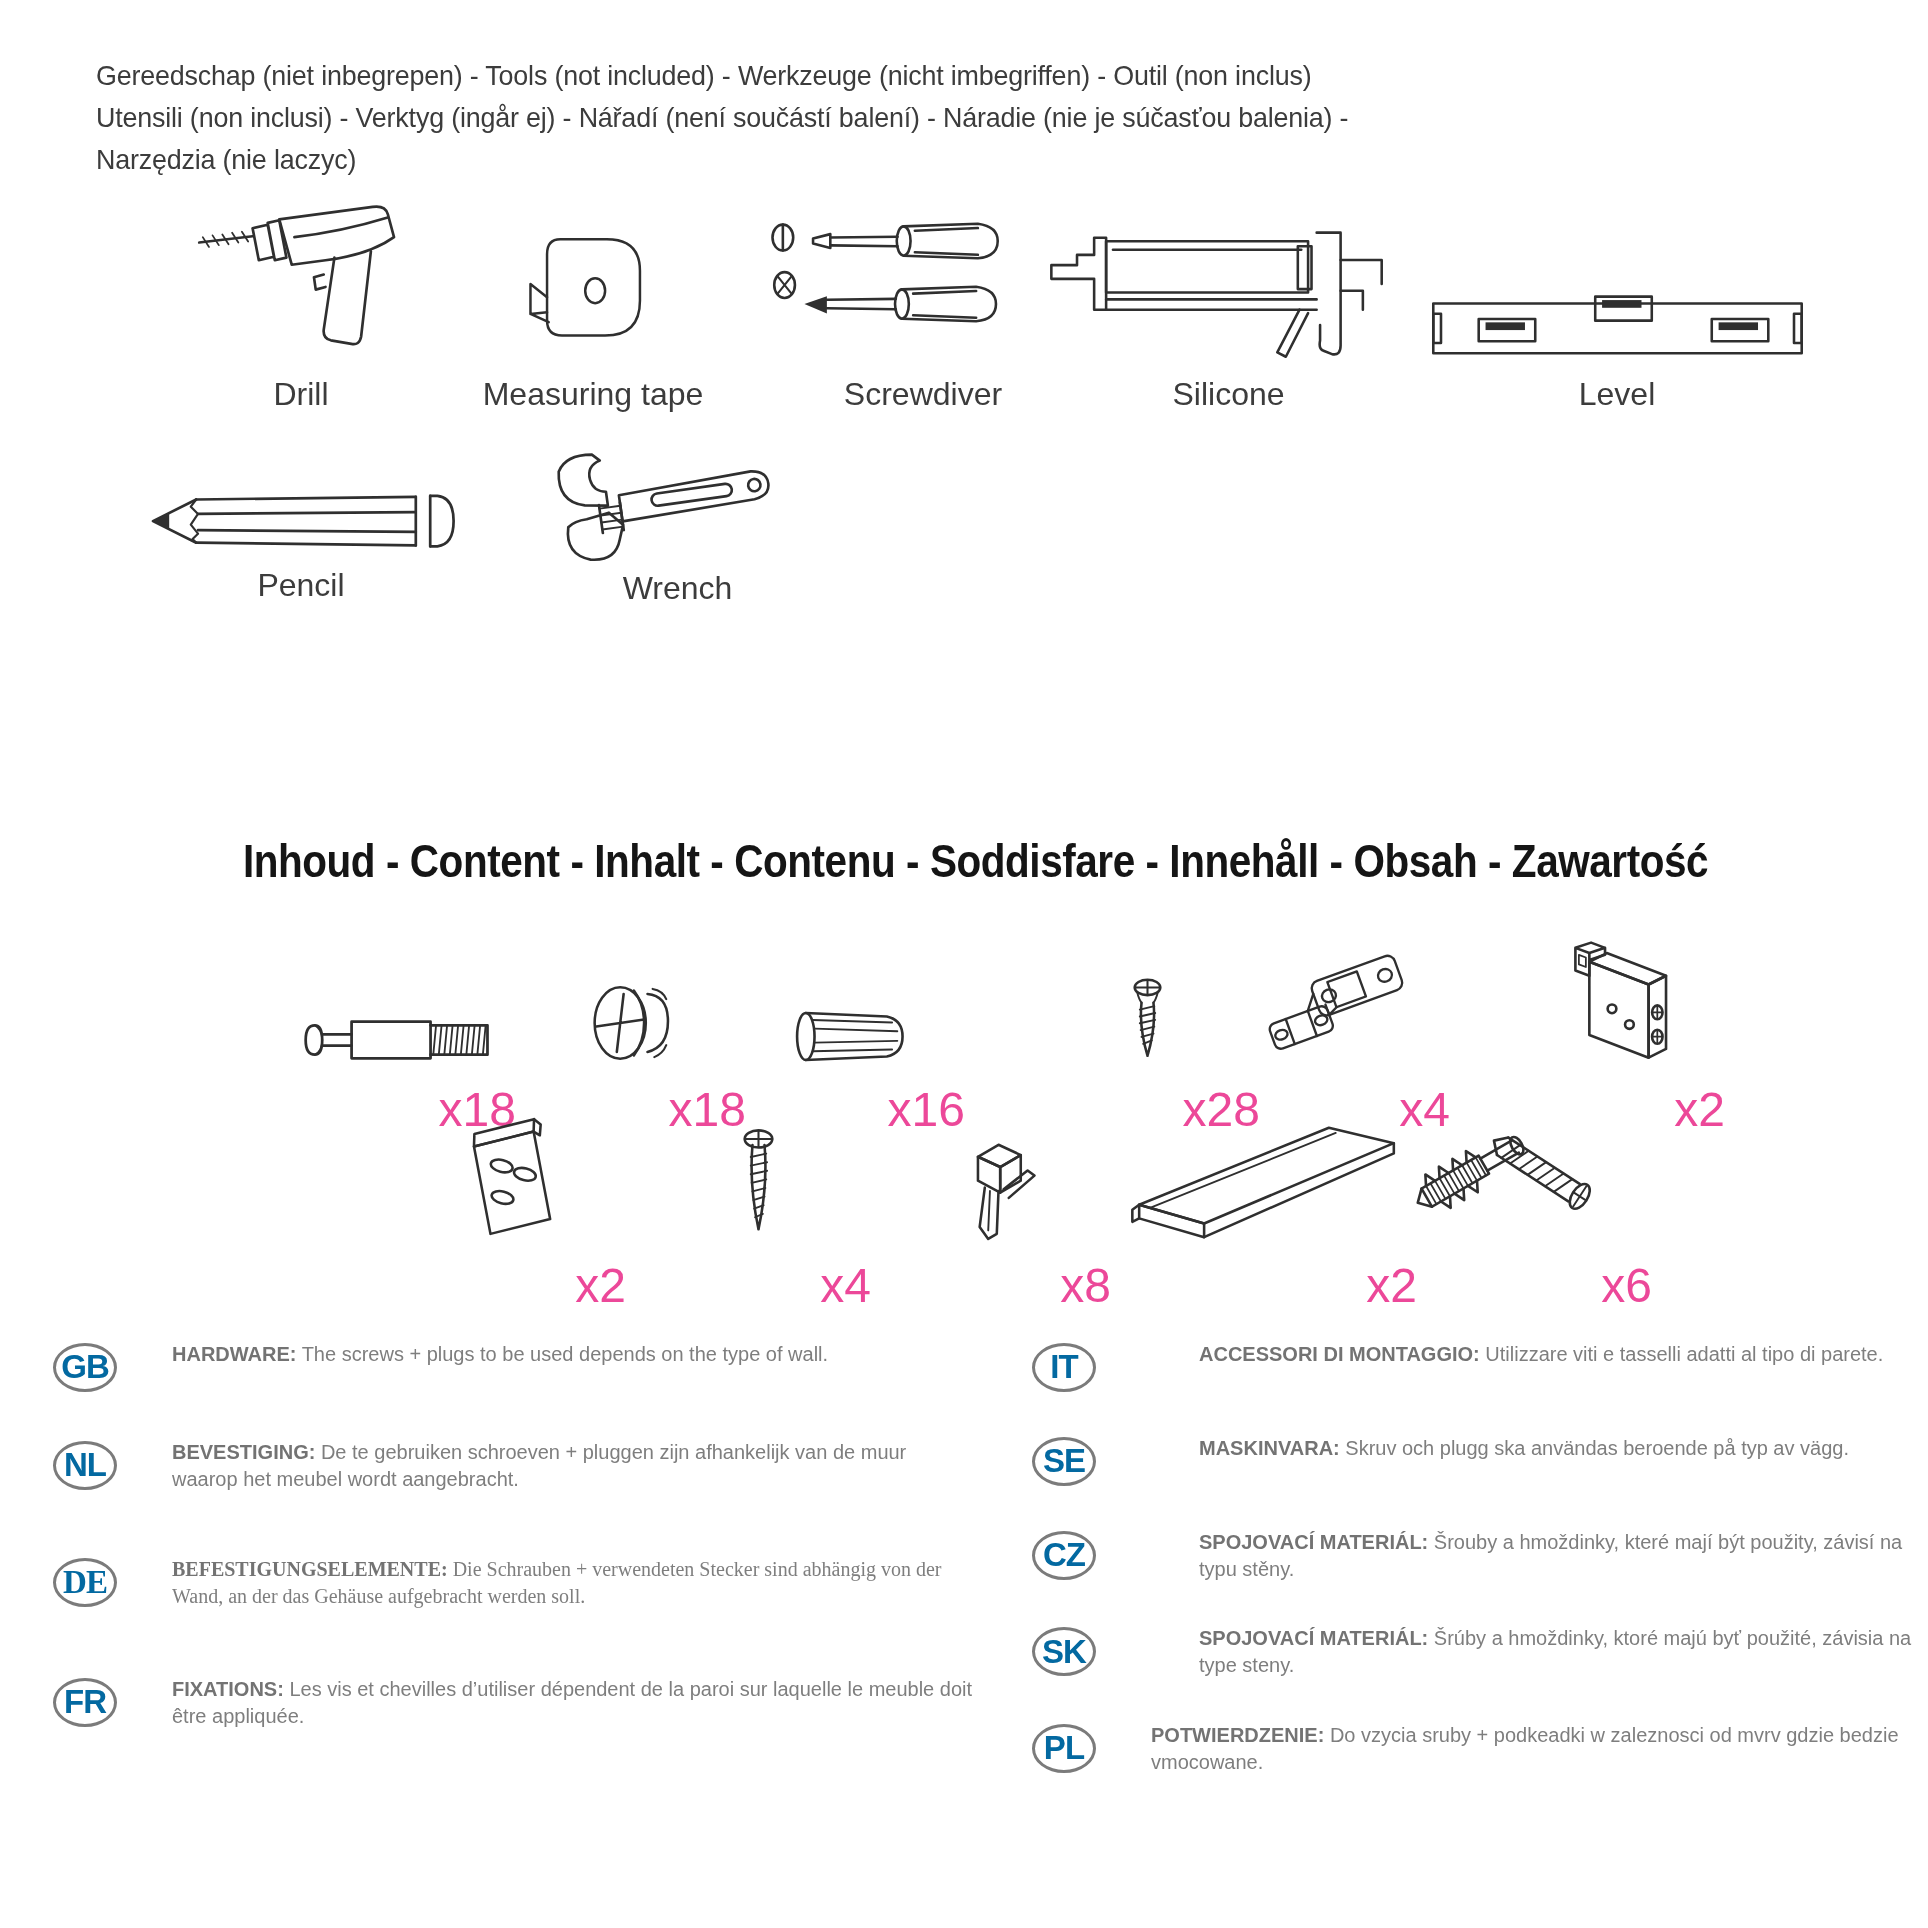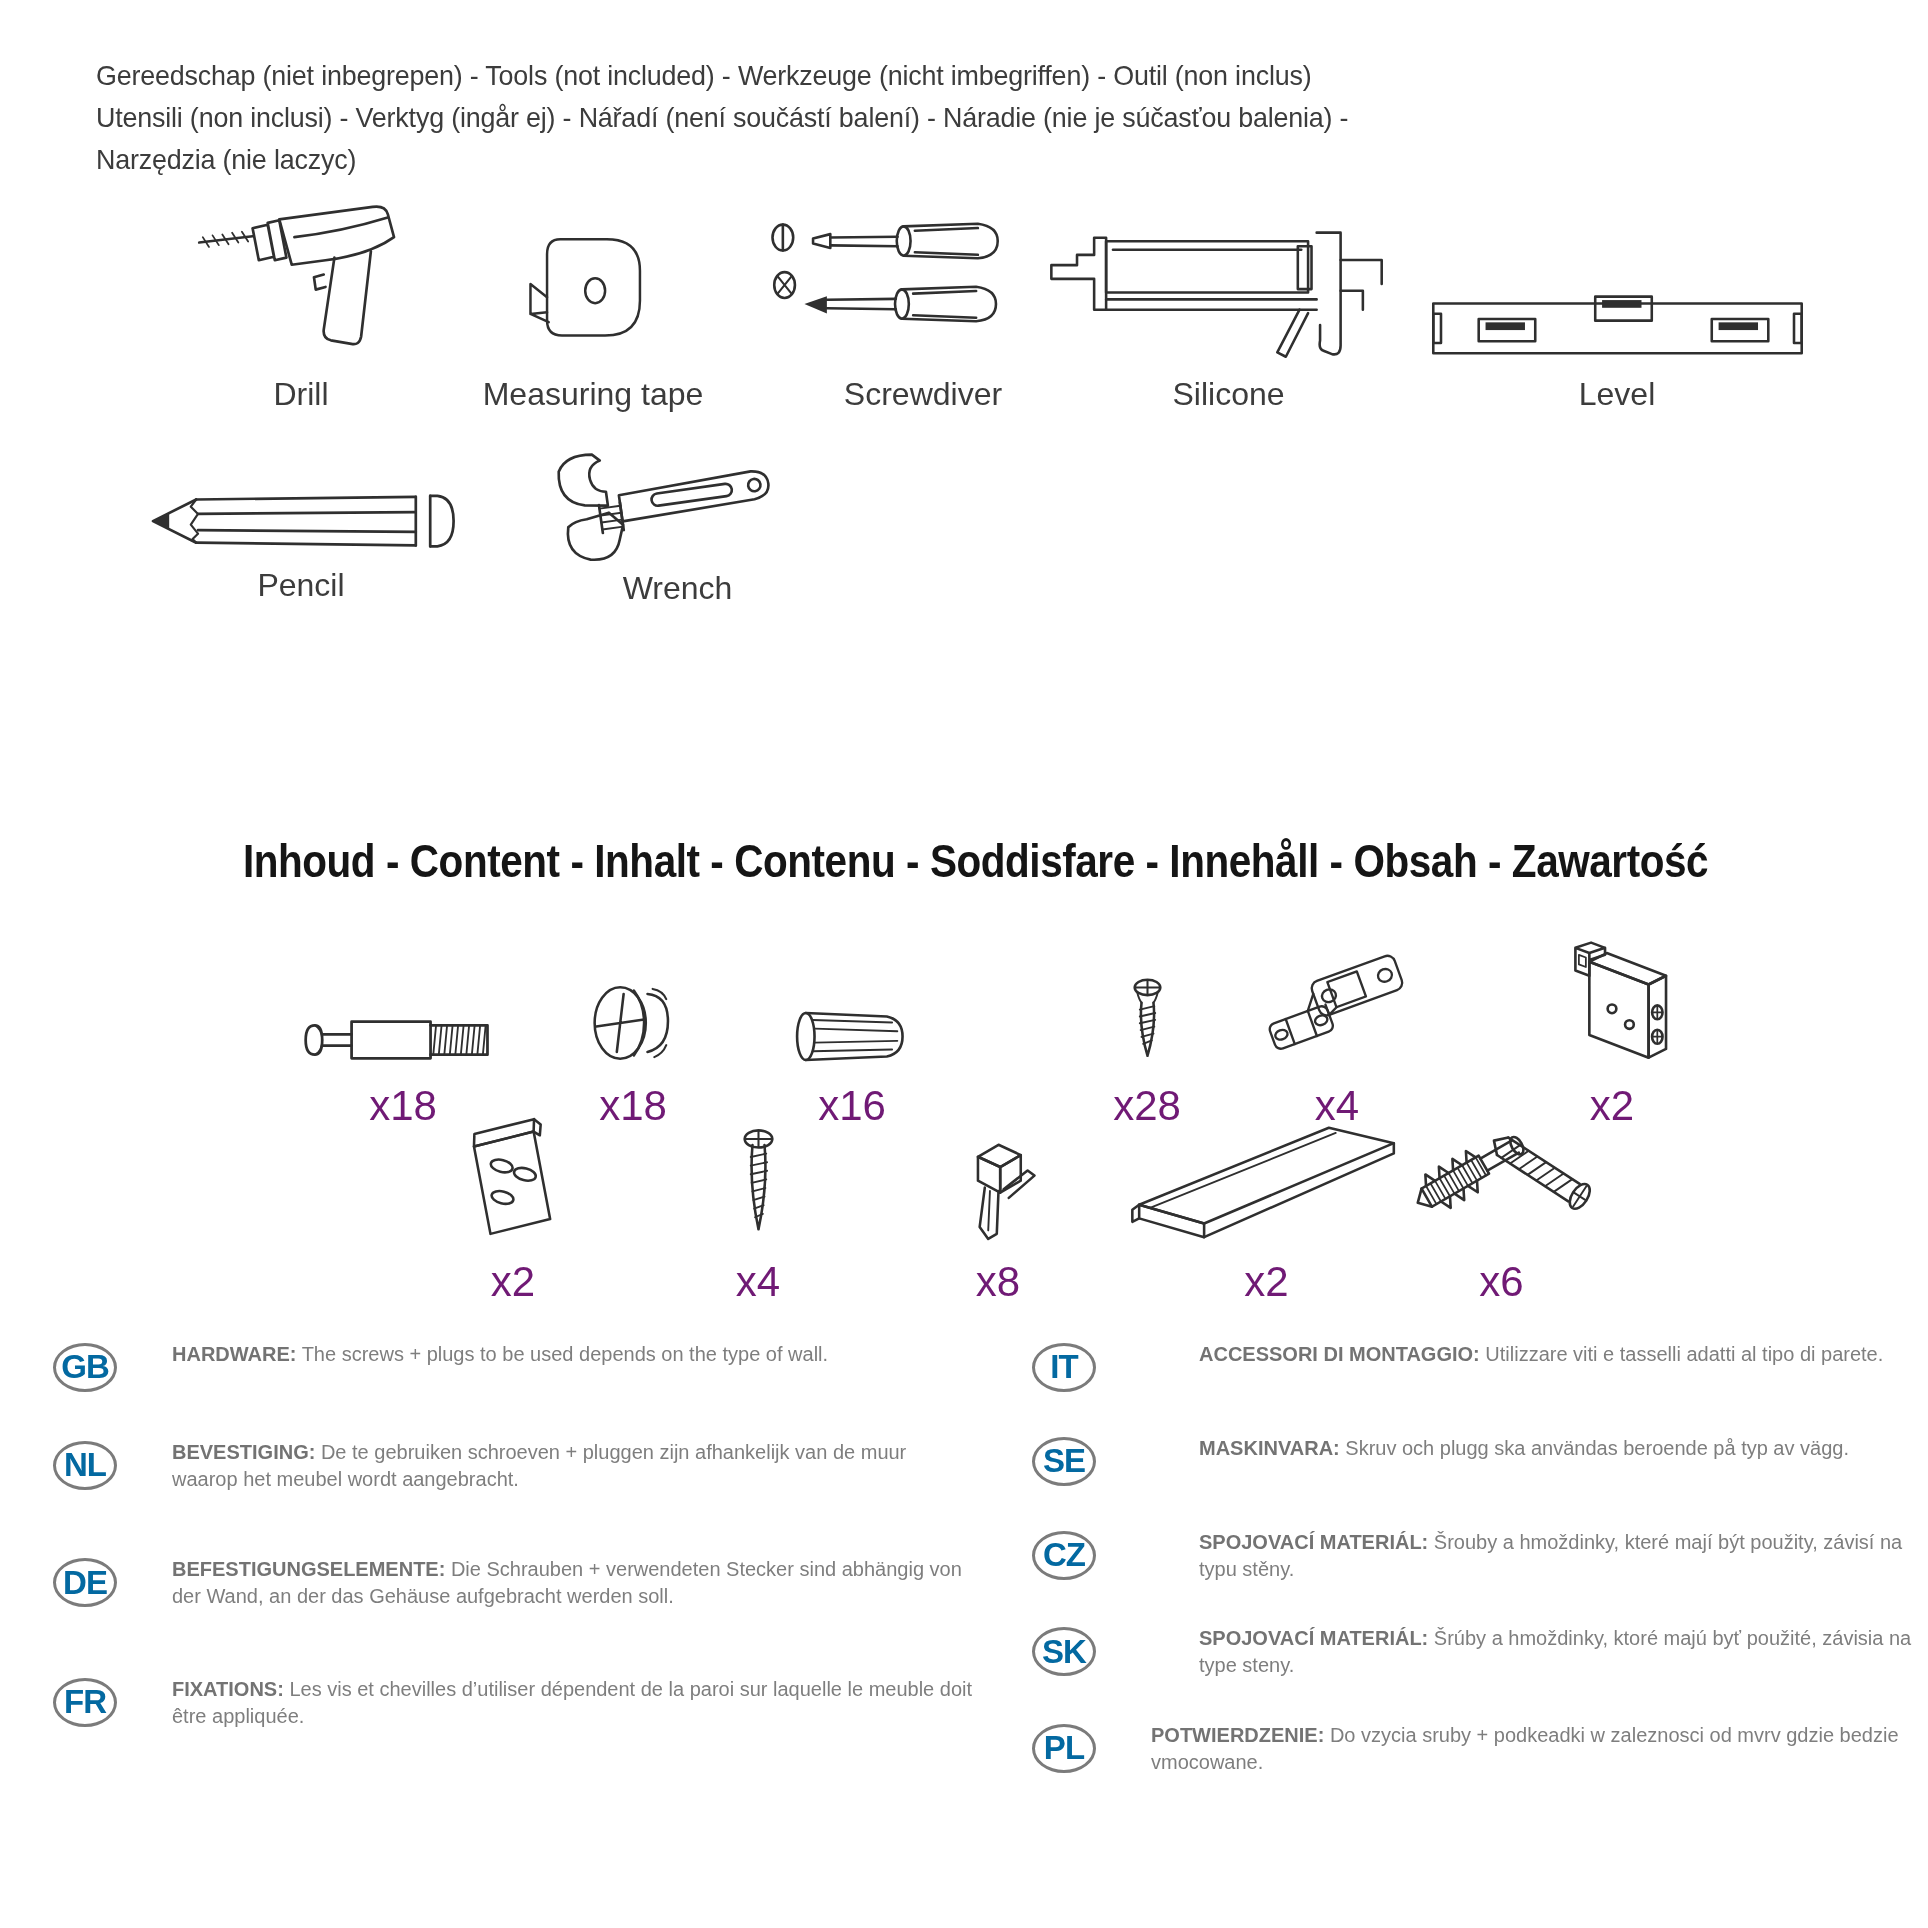--- a/index.html
+++ b/index.html
@@ -13,25 +13,25 @@
     transform:scaleX(.96);transform-origin:left top;letter-spacing:-0.2px;
   }
   .tool,.hw{position:absolute;text-align:center;}
   .art{display:flex;align-items:flex-end;justify-content:center;}
   .tool .art{height:186px;}
   .tool .lbl{font-size:32px;color:#3c3c3c;margin-top:9.4px;}
   .heading{position:absolute;top:834px;left:12px;width:100%;text-align:center;
     font-size:46px;font-weight:bold;color:#151515;}
   .heading .cond{display:inline-block;transform:scaleX(.88);transform-origin:center;letter-spacing:-0.5px;}
   .hw .art{height:149px;}
-  .hw .qty{font-size:42px;color:#701a75;margin-top:7.5px;}
+  .hw .qty{font-size:48px;color:#ec4899;margin-top:7.5px;text-align:right;}
   .notes-col{position:absolute;top:1341px;}
   .note{display:flex;align-items:flex-start;}
   .mb46{margin-bottom:43px;gap:48px;} .mb50{margin-bottom:47px;}
-  .mb64{margin-bottom:64px;} .mb70{margin-bottom:66px;}
+  .mb64{margin-bottom:64px;} .mb70{margin-bottom:66px;font-family:Liberation Serif, serif;}
   .badge{
     flex:0 0 auto;width:58px;height:43px;border:3.8px solid #7b7b7b;border-radius:50%;
     color:#0369a1;font-weight:bold;font-size:33px;display:flex;align-items:center;
     justify-content:center;margin-right:55px;margin-top:1.9px;letter-spacing:-0.9px;
   }
   .note-text{font-size:20px;line-height:1.34;color:#7e7e7e;}
   .note-text b{color:#737373;}
   svg{fill:none;stroke:#2f2f2f;stroke-width:3;stroke-linecap:round;stroke-linejoin:round;overflow:visible;display:block;}
   .dark{fill:#2f2f2f;stroke:none;}
 </style>

